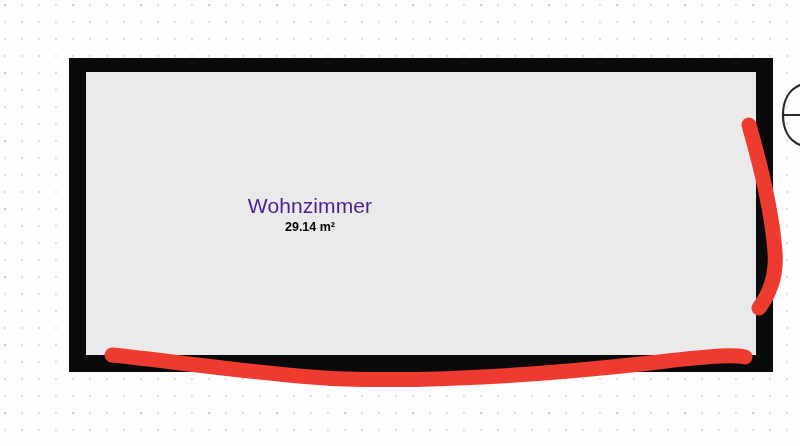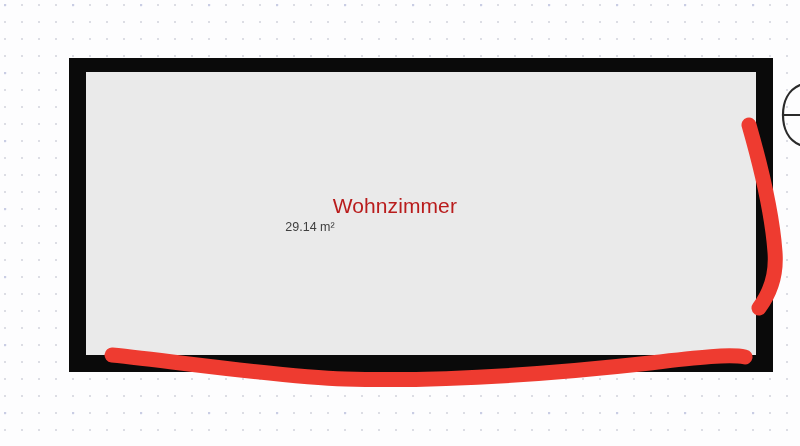--- a/index.html
+++ b/index.html
@@ -62,30 +62,29 @@
     text-align: center;
     color: #2d2d2d;
     user-select: none;
     white-space: nowrap;
   }
   .room-label .room-name {
     display: block;
     font-size: 21px;
     line-height: 24px;
     font-weight: 400;
-    color: #b91c1c;
+    color: #4c1d95;
     letter-spacing: 0.1px;
-    text-align: right;
   }
   .room-label .room-area {
     display: block;
     font-size: 12.5px;
     line-height: 17px;
-    font-weight: 400;
-    color: #404040;
+    font-weight: 700;
+    color: #000000;
     margin-top: 1px;
   }
 
   #label-living {
     left: 163px;
     top: 194px;
     width: 294px;
   }
   #label-kitchen {
     left: 567px;

